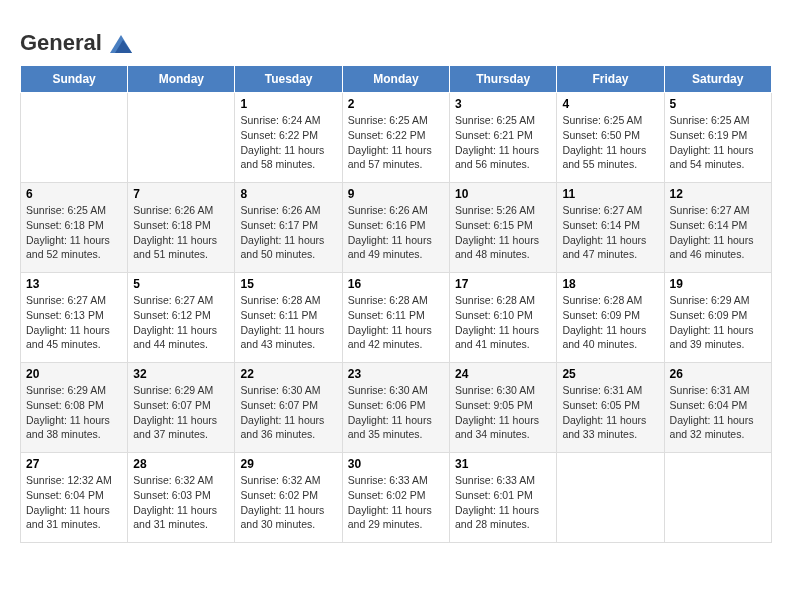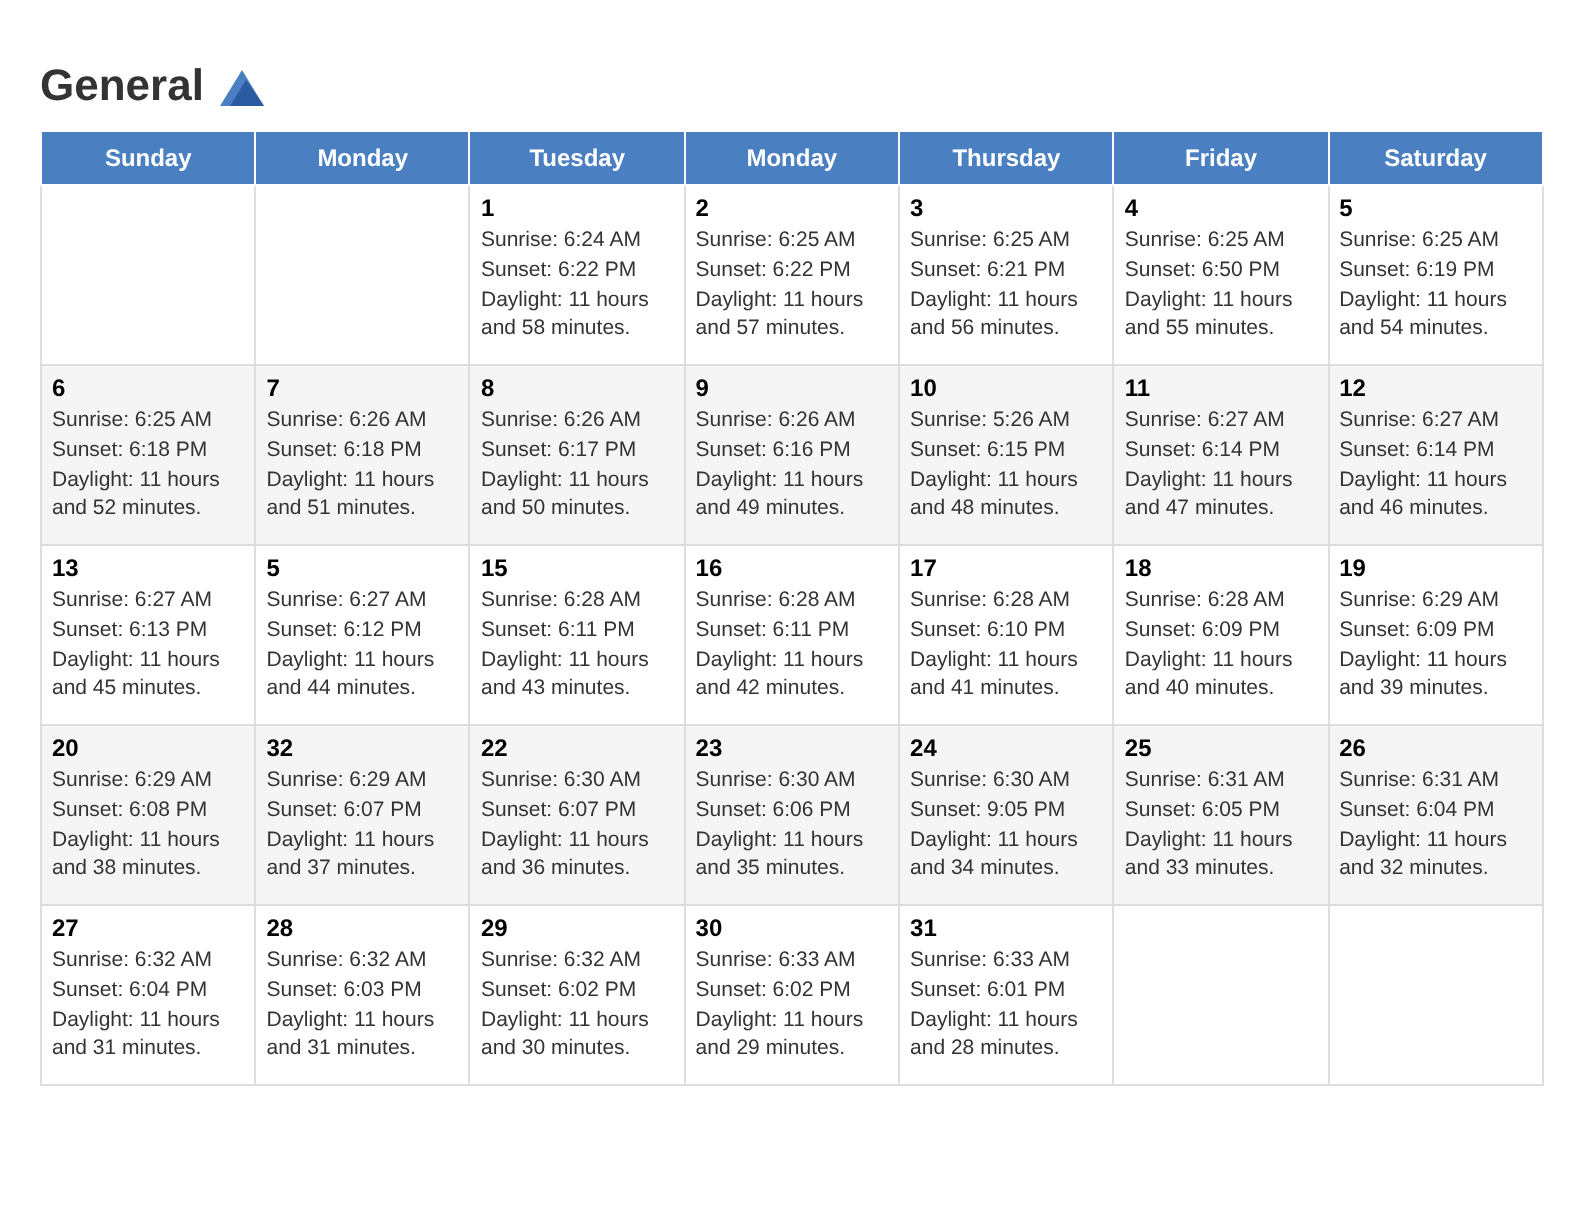--- a/index.html
+++ b/index.html
@@ -282,21 +282,21 @@
         <td>
           <span class="day-number">26</span>
           <div class="day-info">Sunrise: 6:31 AM
 Sunset: 6:04 PM
 Daylight: 11 hours and 32 minutes.</div>
         </td>
       </tr>
       <tr>
         <td>
           <span class="day-number">27</span>
-          <div class="day-info">Sunrise: 6:32 AM
+          <div class="day-info">Sunrise: 12:32 AM
 Sunset: 6:04 PM
 Daylight: 11 hours and 31 minutes.</div>
         </td>
         <td>
           <span class="day-number">28</span>
           <div class="day-info">Sunrise: 6:32 AM
 Sunset: 6:03 PM
 Daylight: 11 hours and 31 minutes.</div>
         </td>
         <td>

